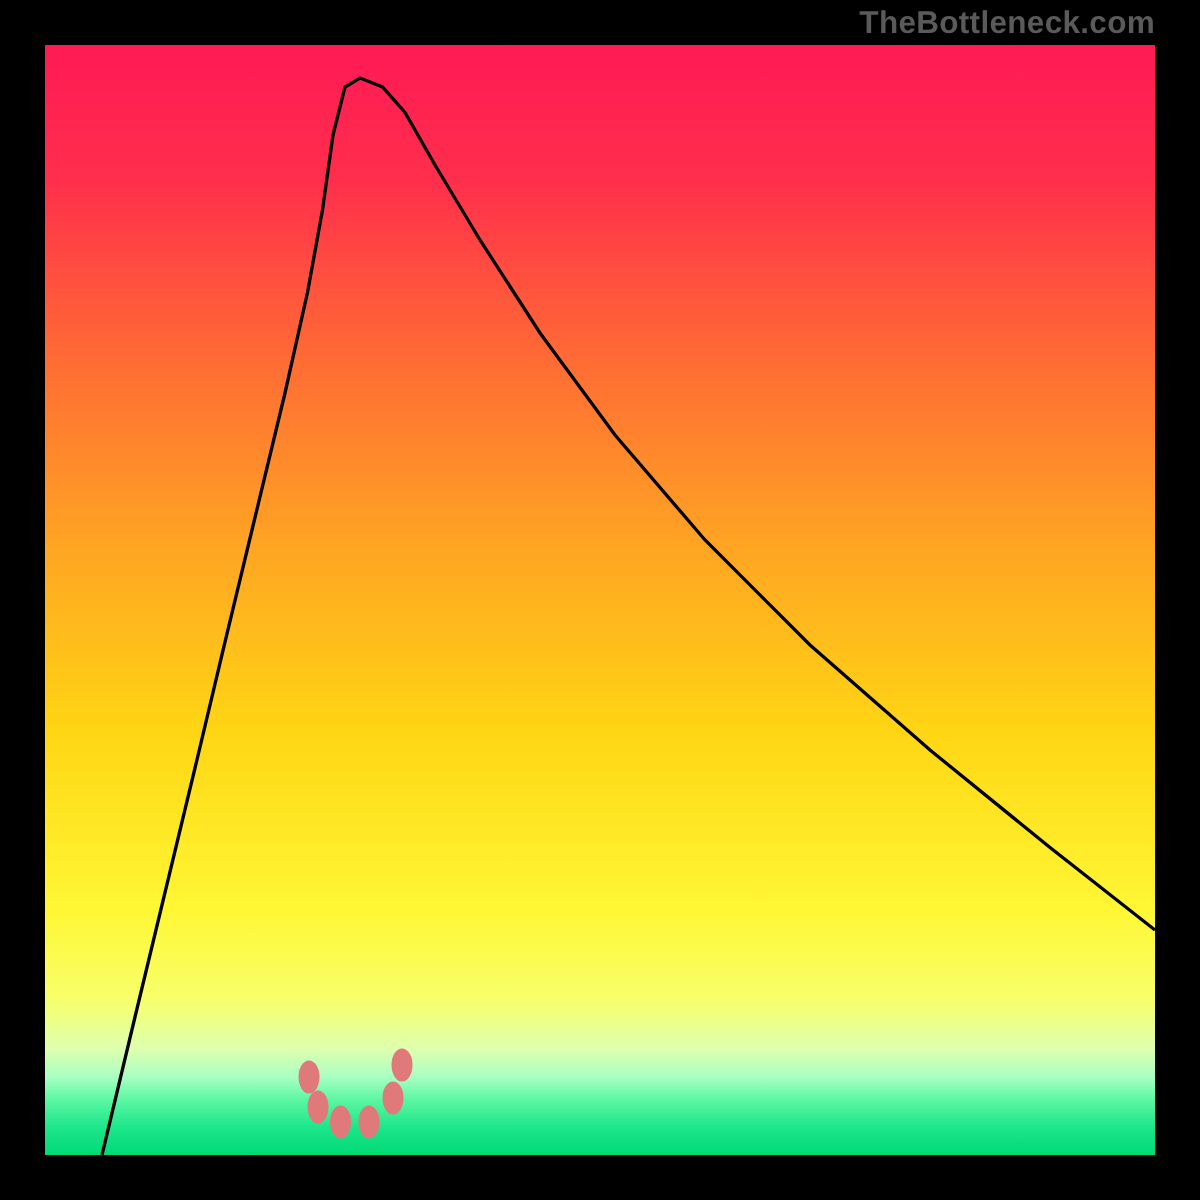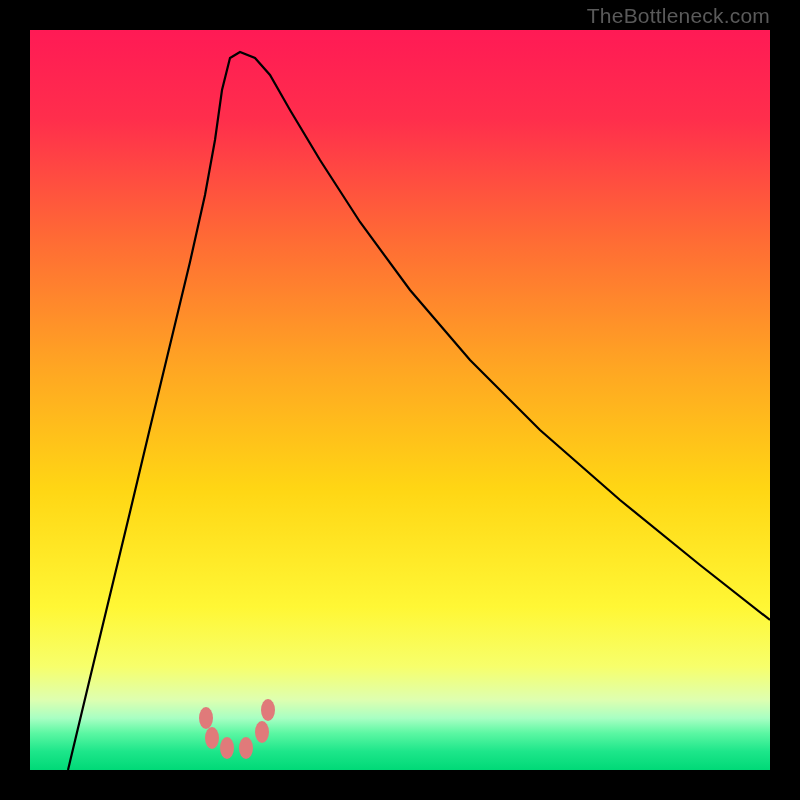--- a/index.html
+++ b/index.html
@@ -36,21 +36,21 @@
     width: 740px;
     height: 740px;
   }
   .watermark {
     position: absolute;
     top: 4px;
     right: 30px;
     font-family: Arial, Helvetica, sans-serif;
     font-size: 21px;
     color: #5a5a5a;
-    font-weight: 400;
+    font-weight: 700;
     letter-spacing: 0.2px;
   }
 </style>
 </head>
 <body>
 
 <div class="frame">
 
   <div class="watermark">TheBottleneck.com</div>
 

